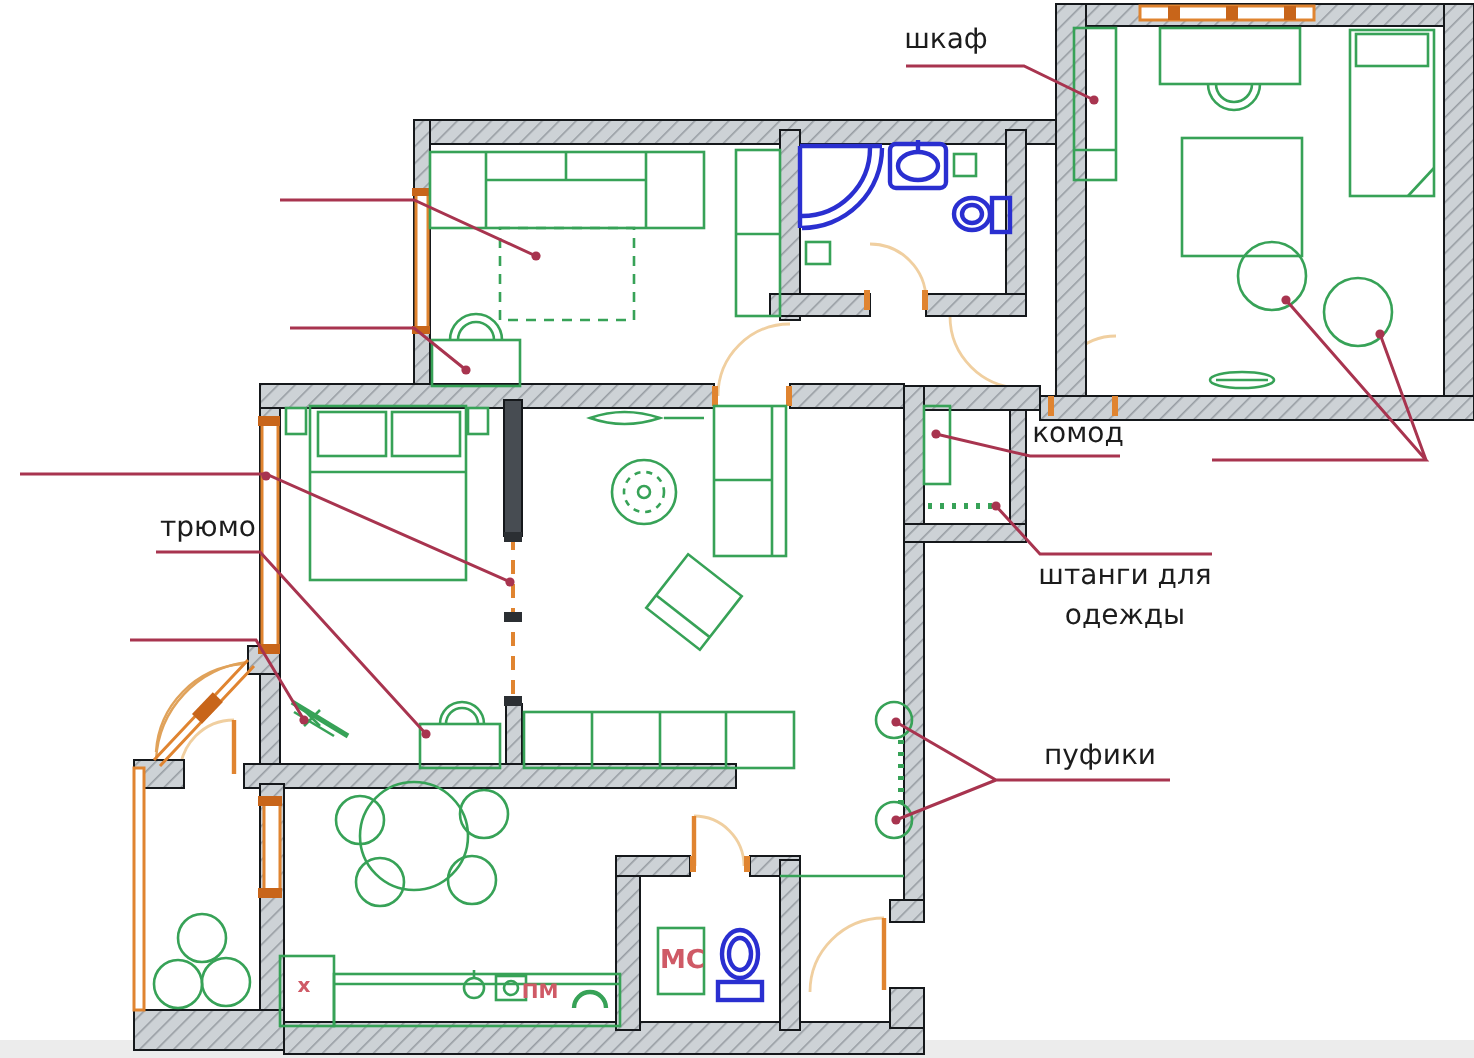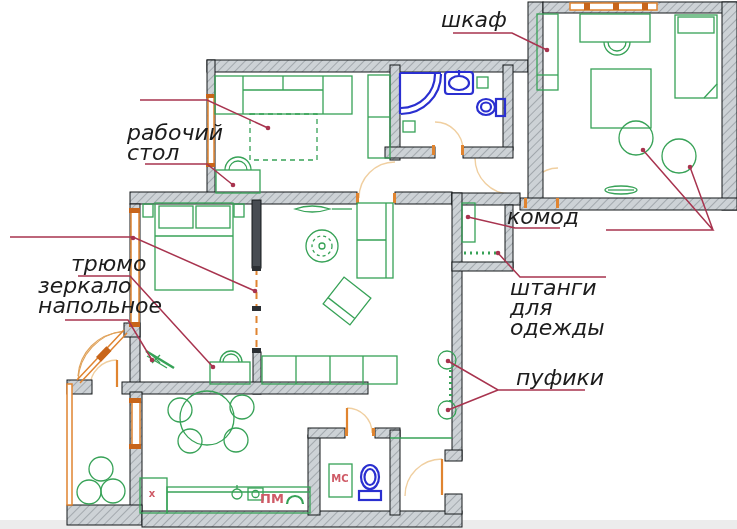--- a/index.html
+++ b/index.html
@@ -1,20 +1,20 @@
 <!DOCTYPE html>
 <html><head>
 <meta charset="utf-8">
 <style>
   html,body{margin:0;padding:0;background:#fff;}
   #stage{position:relative;width:737px;height:529px;background:#ffffff;overflow:hidden;
          font-family:"DejaVu Sans","Liberation Sans",sans-serif;}
   #plan{position:absolute;left:0;top:0;}
-  .lbl{position:absolute;color:#1c1c1c;font-size:22px;line-height:20px;
-       white-space:pre-line;letter-spacing:0px;font-style:italic;}
+  .lbl{position:absolute;color:#1c1c1c;font-size:14px;line-height:20px;text-align:center;
+       white-space:pre-line;letter-spacing:0px;}
   .mini{position:absolute;color:#cf5a66;font-weight:bold;text-align:center;}
 </style>
 </head>
 <body>
 
 <div id="stage">
 
 <svg id="plan" width="737" height="529" viewBox="0 0 737 529">
   <defs>
     <pattern id="h" patternUnits="userSpaceOnUse" width="6" height="6" patternTransform="rotate(45)">
@@ -272,27 +272,23 @@
         <circle cx="468" cy="217" r="2.3"></circle>
         <circle cx="498" cy="253" r="2.3"></circle>
     <circle cx="643" cy="150" r="2.3"></circle>
         <circle cx="690" cy="167" r="2.3"></circle>
     <circle cx="448" cy="361" r="2.3"></circle>
         <circle cx="448" cy="410" r="2.3"></circle>
   </g>
 </svg>
 
   <div class="lbl" style="left:441px;top:10px;width:64px;">шкаф</div>
-  <div class="lbl" style="left:127px;top:123px;width:88px;">рабочий
-стол</div>
   <div class="lbl" style="left:71px;top:254px;width:66px;">трюмо</div>
-  <div class="lbl" style="left:38px;top:276px;width:104px;">зеркало
-напольное</div>
   <div class="lbl" style="left:507px;top:207px;width:64px;">комод</div>
   <div class="lbl" style="left:510px;top:238px;width:105px;margin-top:40px;">штанги для
 одежды</div>
   <div class="lbl" style="left:500px;top:368px;width:68px;margin-left:16px;">пуфики</div>
 
   <div class="mini" style="left:146px;top:488px;width:12px;font-size:10px;">x</div>
-  <div class="mini" style="left:260px;top:491px;width:20px;font-size:13px;">ПМ</div>
-  <div class="mini" style="left:330px;top:473px;width:20px;font-size:10px;">МС</div>
+  <div class="mini" style="left:260px;top:491px;width:20px;font-size:10px;">ПМ</div>
+  <div class="mini" style="left:330px;top:473px;width:20px;font-size:13px;">МС</div>
 
 </div>
 
 </body></html>

